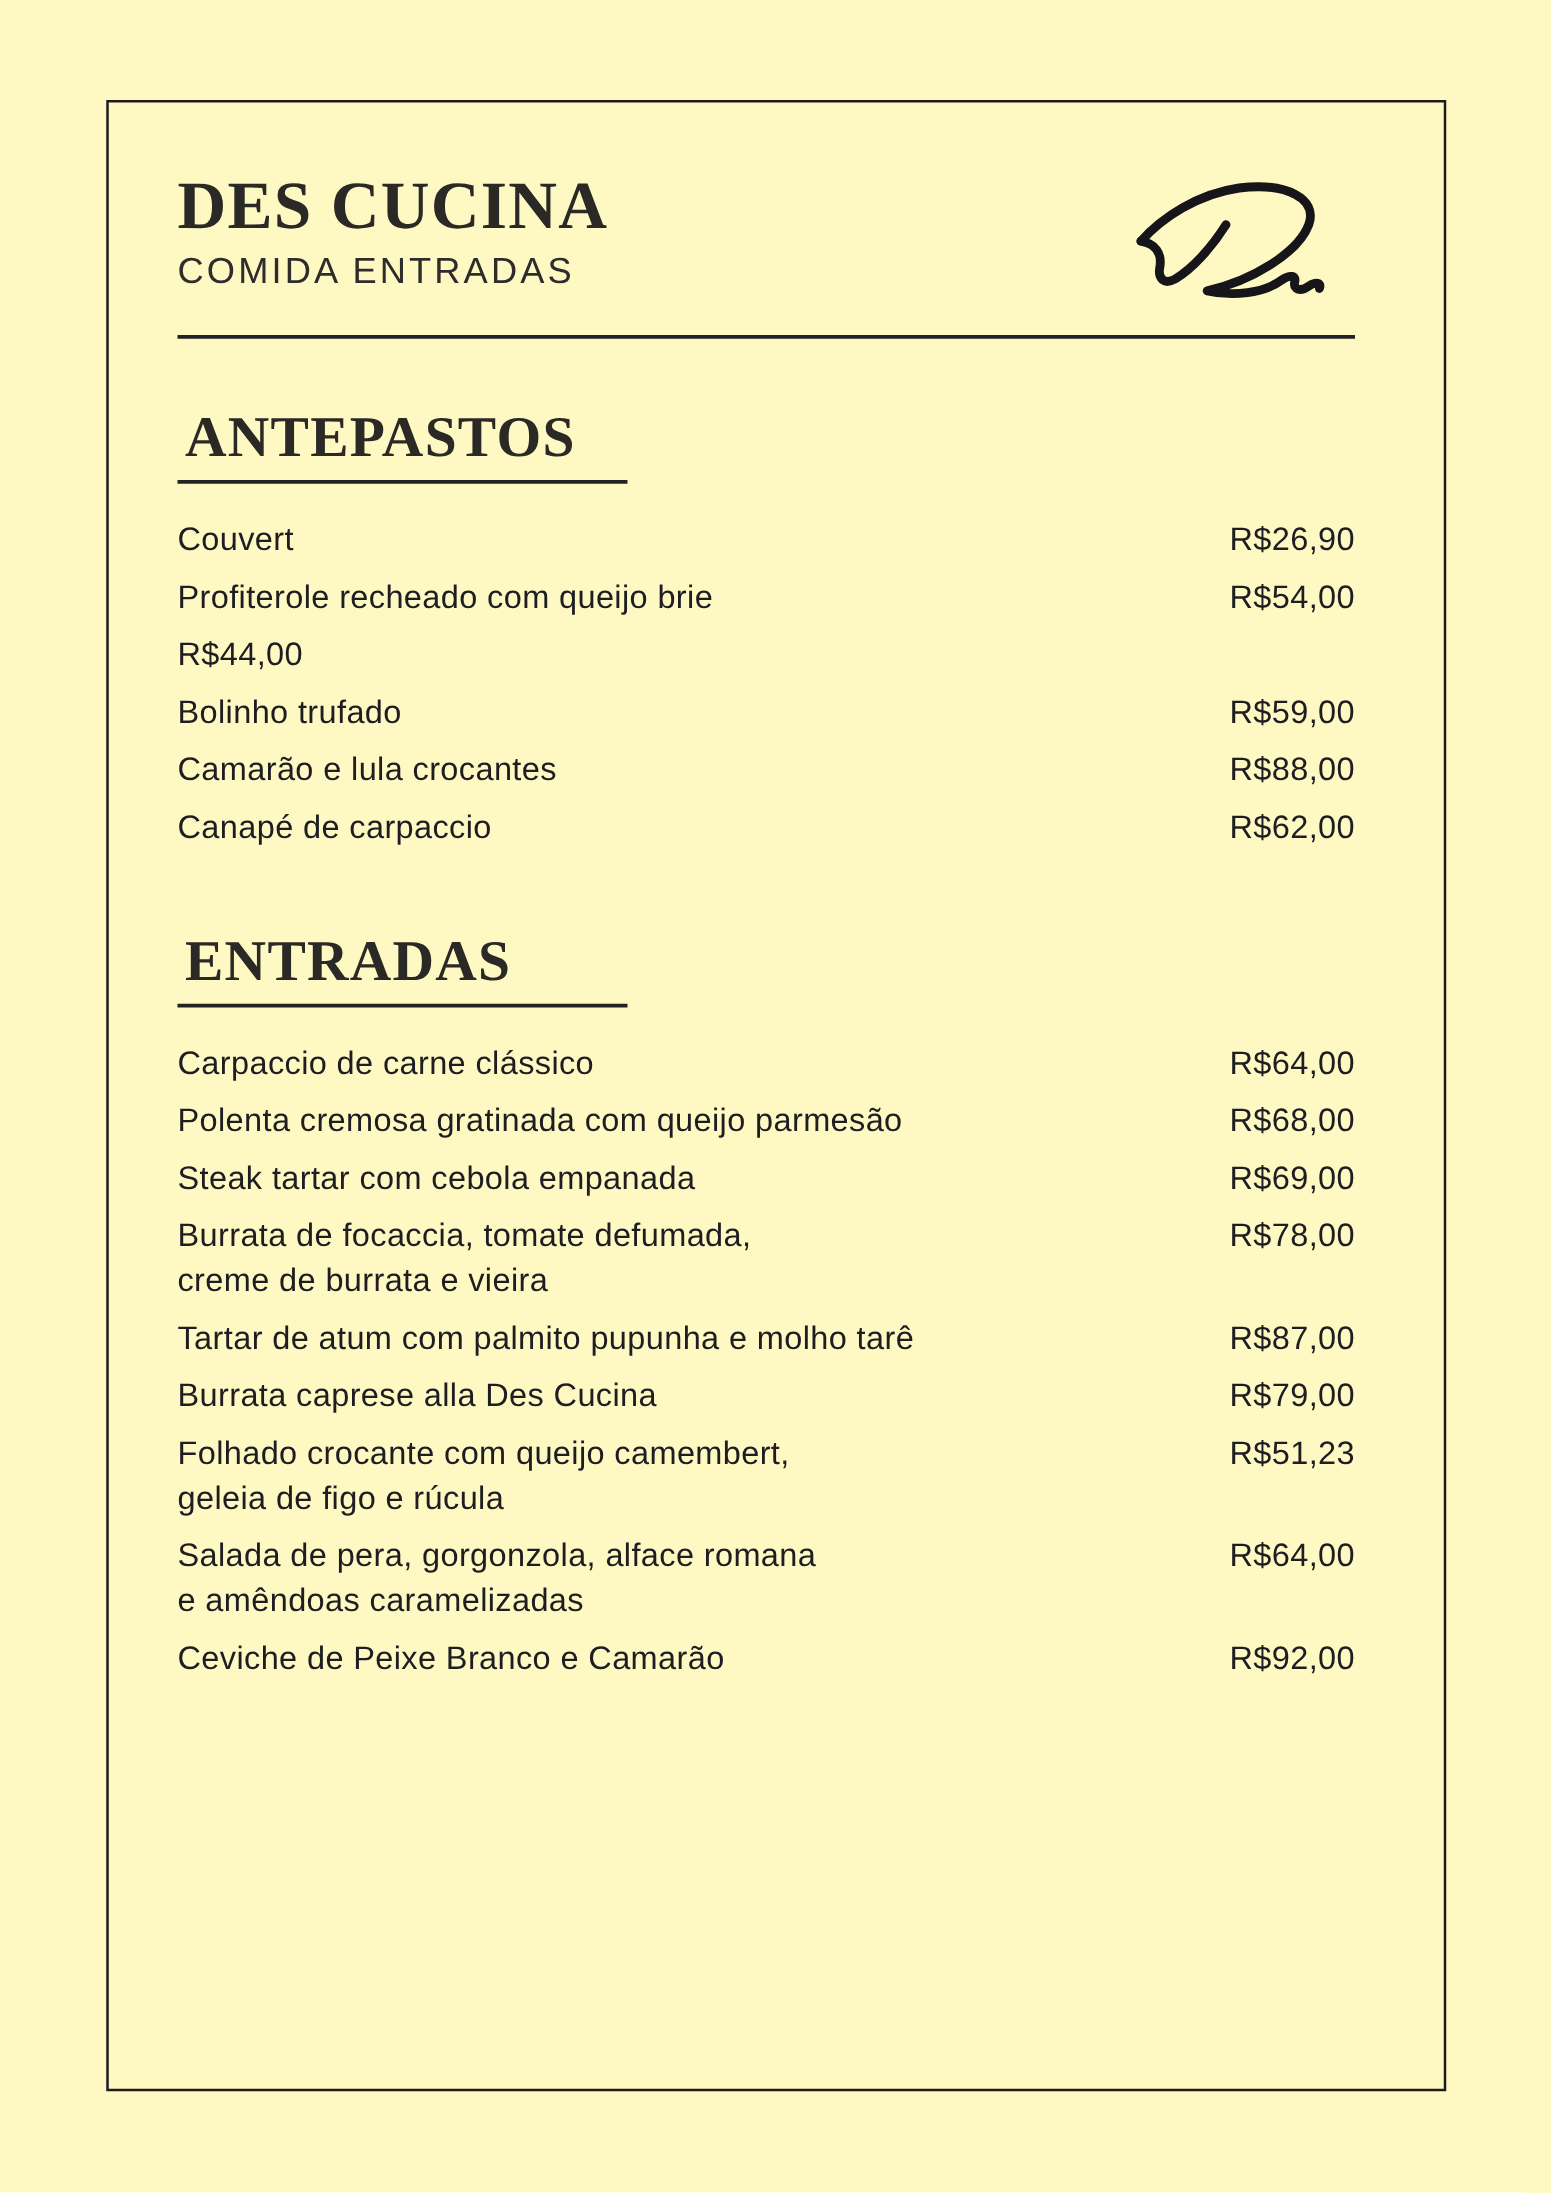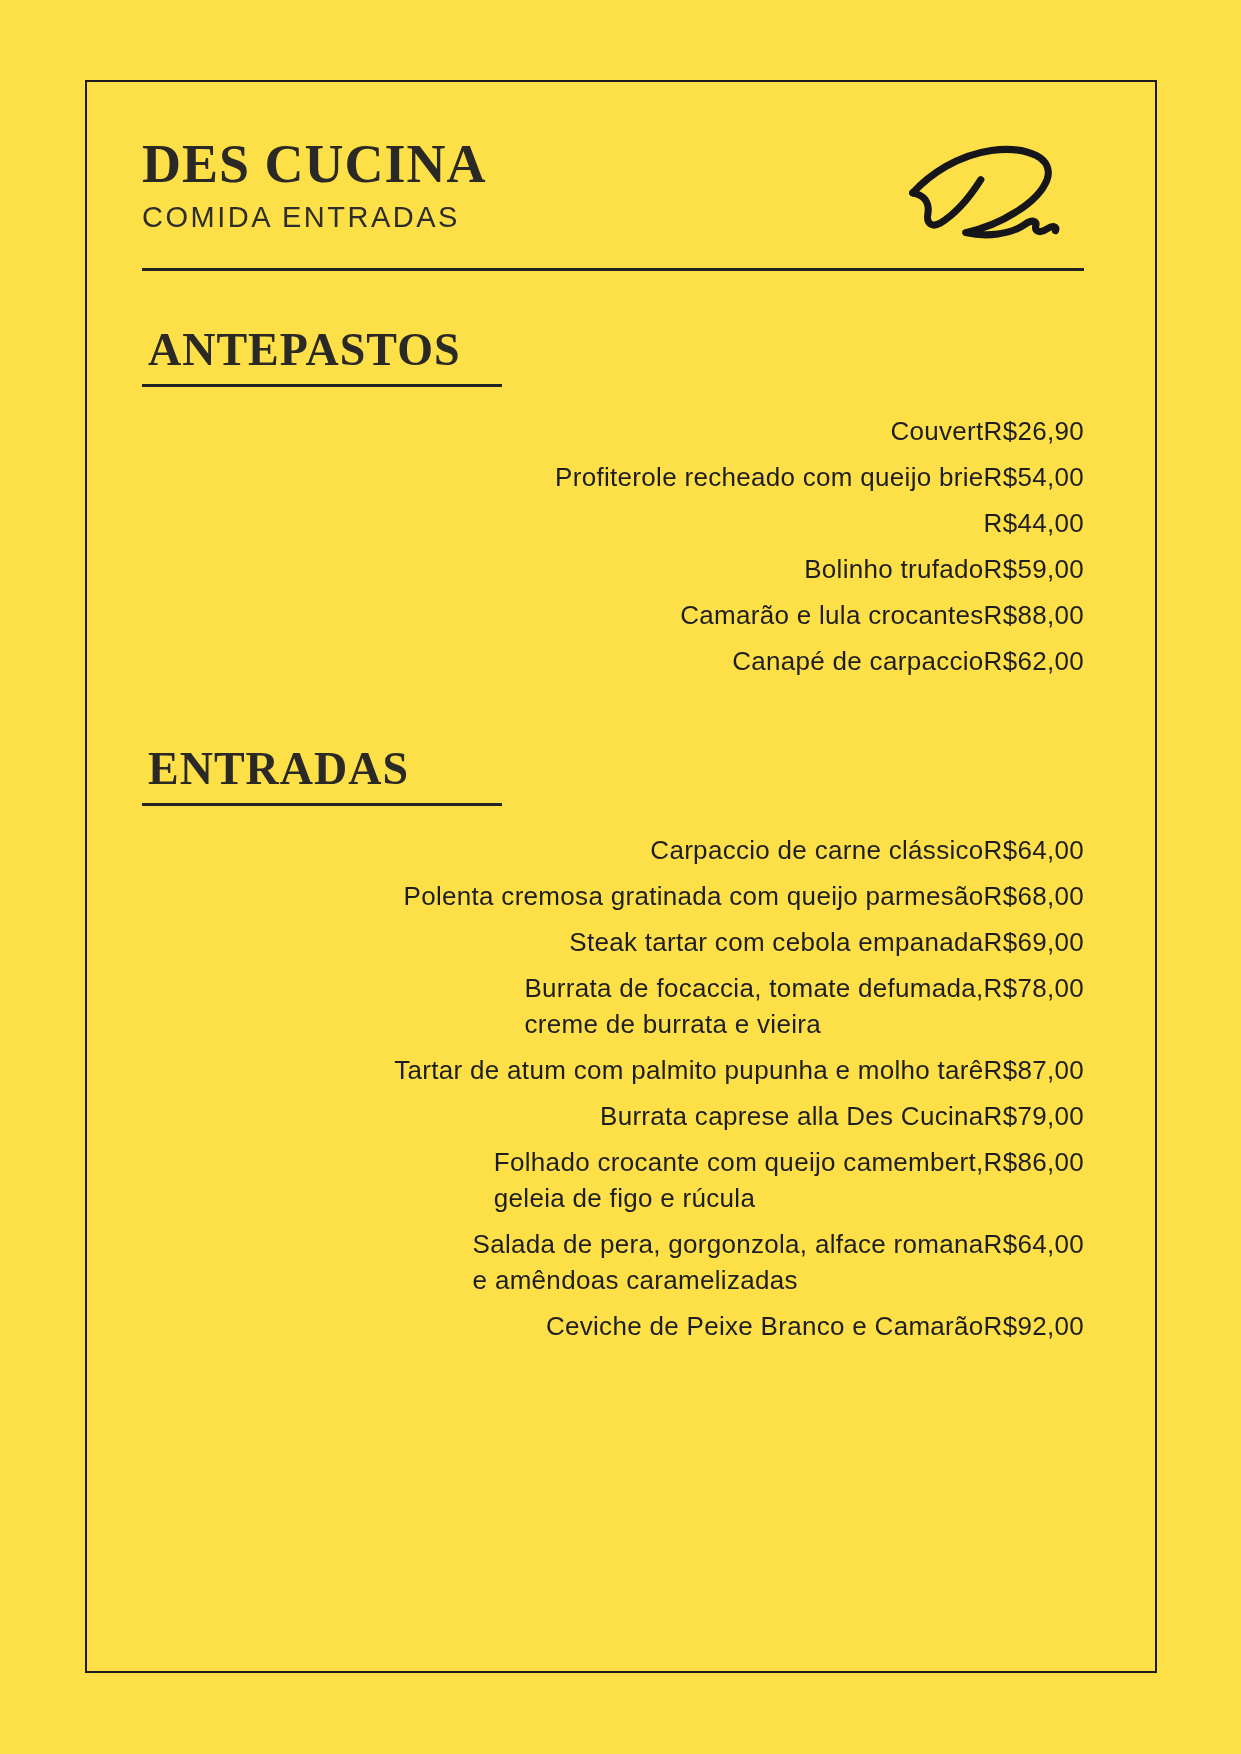--- a/index.html
+++ b/index.html
@@ -4,21 +4,21 @@
 <style>
   html, body {
     margin: 0;
     padding: 0;
     background: #ffffff;
   }
   .page {
     position: relative;
     width: 1241px;
     height: 1754px;
-    background: #fde047;
+    background: #fef9c3;
     font-family: "Liberation Sans", sans-serif;
     overflow: hidden;
   }
   .frame {
     position: absolute;
     left: 85px;
     top: 80px;
     width: 1068px;
     height: 1589px;
     border: 2px solid #1c1c1c;
@@ -78,21 +78,21 @@
     margin-top: 12px;
     width: 360px;
     height: 3px;
     background: #232323;
   }
   .items {
     margin-top: 26px;
   }
   .menu-row {
     display: flex;
-    justify-content: flex-end;
+    justify-content: space-between;
     align-items: flex-start;
     margin-bottom: 10px;
   }
   .item-name {
     font-size: 26px;
     line-height: 36px;
     letter-spacing: 0.3px;
     color: #1e1e22;
     white-space: pre-line;
     max-width: 730px;
@@ -181,21 +181,21 @@
               <div class="item-name">Tartar de atum com palmito pupunha e molho tarê</div>
               <div class="item-price">R$87,00</div>
             </div>
             <div class="menu-row">
               <div class="item-name">Burrata caprese alla Des Cucina</div>
               <div class="item-price">R$79,00</div>
             </div>
             <div class="menu-row">
               <div class="item-name">Folhado crocante com queijo camembert,
 geleia de figo e rúcula</div>
-              <div class="item-price">R$86,00</div>
+              <div class="item-price">R$51,23</div>
             </div>
             <div class="menu-row">
               <div class="item-name">Salada de pera, gorgonzola, alface romana
 e amêndoas caramelizadas</div>
               <div class="item-price">R$64,00</div>
             </div>
             <div class="menu-row">
               <div class="item-name">Ceviche de Peixe Branco e Camarão</div>
               <div class="item-price">R$92,00</div>
             </div>

